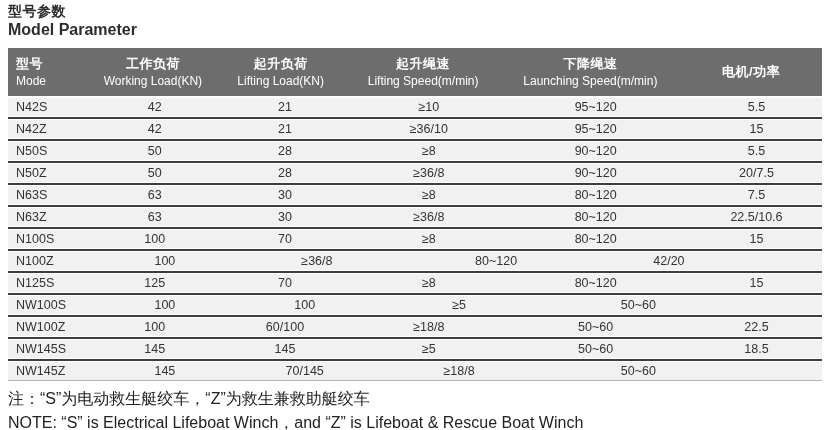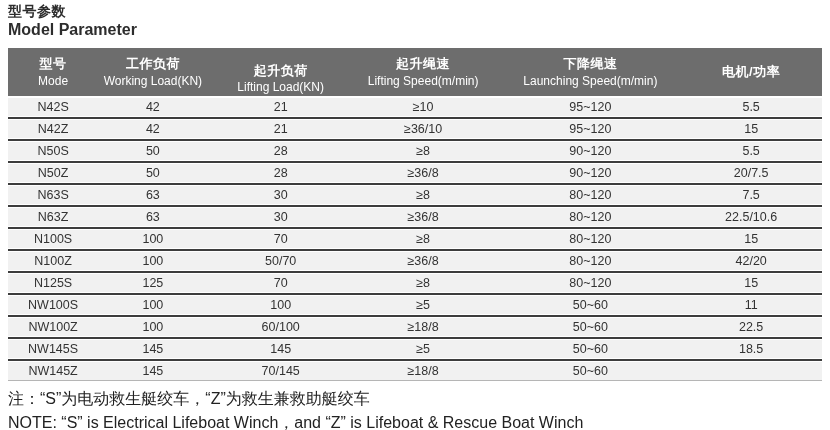--- a/index.html
+++ b/index.html
@@ -30,31 +30,31 @@
   }
   .hcell {
     display: flex; flex-direction: column; justify-content: center;
     text-align: center; box-sizing: border-box;
   }
   .hzh { font-size: 13px; font-weight: bold; line-height: 1.45; letter-spacing: 0.5px; }
   .hen { font-size: 12px; line-height: 1.3; }
 
   .c0 { width: 10.1%; }
   .c1 { width: 15.4%; }
-  .c2 { width: 16.0%; justify-content: flex-end; }
+  .c2 { width: 16.0%; }
   .c3 { width: 19.0%; }
   .c4 { width: 22.1%; }
   .c5 { width: 17.4%; justify-content: center; }
-  .hcell.c0, .cell.c0 { text-align: center; padding-left: 8px; }
+  .hcell.c0, .cell.c0 { text-align: left; padding-left: 8px; }
 
   .tbody { margin-top: 2px; border-bottom: 1px solid #b5b5b5; }
   .row {
     display: flex; align-items: center;
     height: 18px; background: #f1f1f1;
-    font-size: 12.5px; color: #333333;
+    font-size: 12.5px; color: #333333; gap: 12px;
   }
   .cell { text-align: center; box-sizing: border-box; }
   .sep { height: 2px; background: #3d3d3d; margin: 1px 0; }
 
   .notes { margin-top: 6px; font-size: 16px; color: #222222; line-height: 1.5; }
 </style>
 </head>
 <body>
 
 <div class="page">
@@ -150,42 +150,40 @@
           <div class="cell c1">100</div>
           <div class="cell c2">70</div>
           <div class="cell c3">≥8</div>
           <div class="cell c4">80~120</div>
           <div class="cell c5">15</div>
         </div>
         <div class="sep"></div>
         <div class="row">
           <div class="cell c0">N100Z</div>
           <div class="cell c1">100</div>
-          <div class="cell c2">50/70</div>
           <div class="cell c3">≥36/8</div>
           <div class="cell c4">80~120</div>
           <div class="cell c5">42/20</div>
         </div>
         <div class="sep"></div>
         <div class="row">
           <div class="cell c0">N125S</div>
           <div class="cell c1">125</div>
           <div class="cell c2">70</div>
           <div class="cell c3">≥8</div>
           <div class="cell c4">80~120</div>
           <div class="cell c5">15</div>
         </div>
         <div class="sep"></div>
         <div class="row">
           <div class="cell c0">NW100S</div>
           <div class="cell c1">100</div>
           <div class="cell c2">100</div>
           <div class="cell c3">≥5</div>
           <div class="cell c4">50~60</div>
-          <div class="cell c5">11</div>
         </div>
         <div class="sep"></div>
         <div class="row">
           <div class="cell c0">NW100Z</div>
           <div class="cell c1">100</div>
           <div class="cell c2">60/100</div>
           <div class="cell c3">≥18/8</div>
           <div class="cell c4">50~60</div>
           <div class="cell c5">22.5</div>
         </div>

